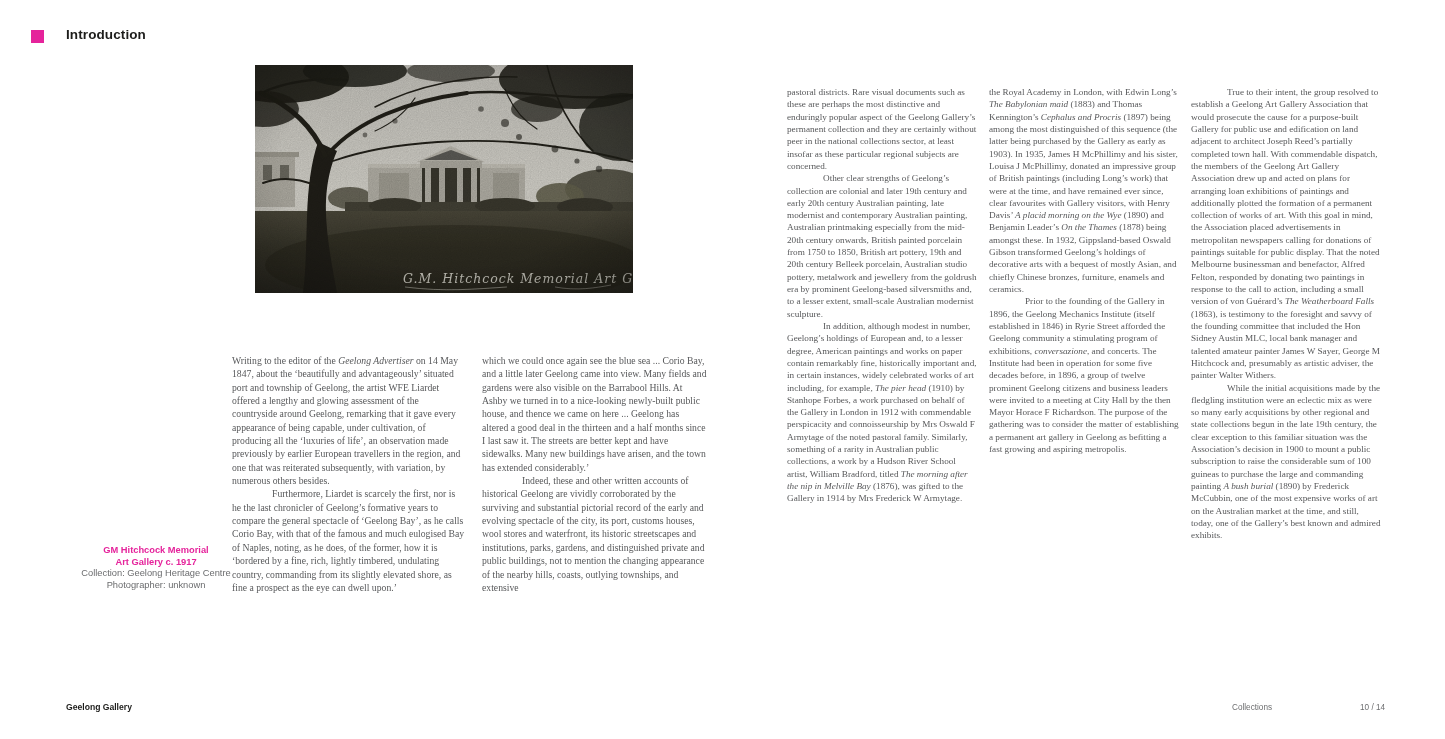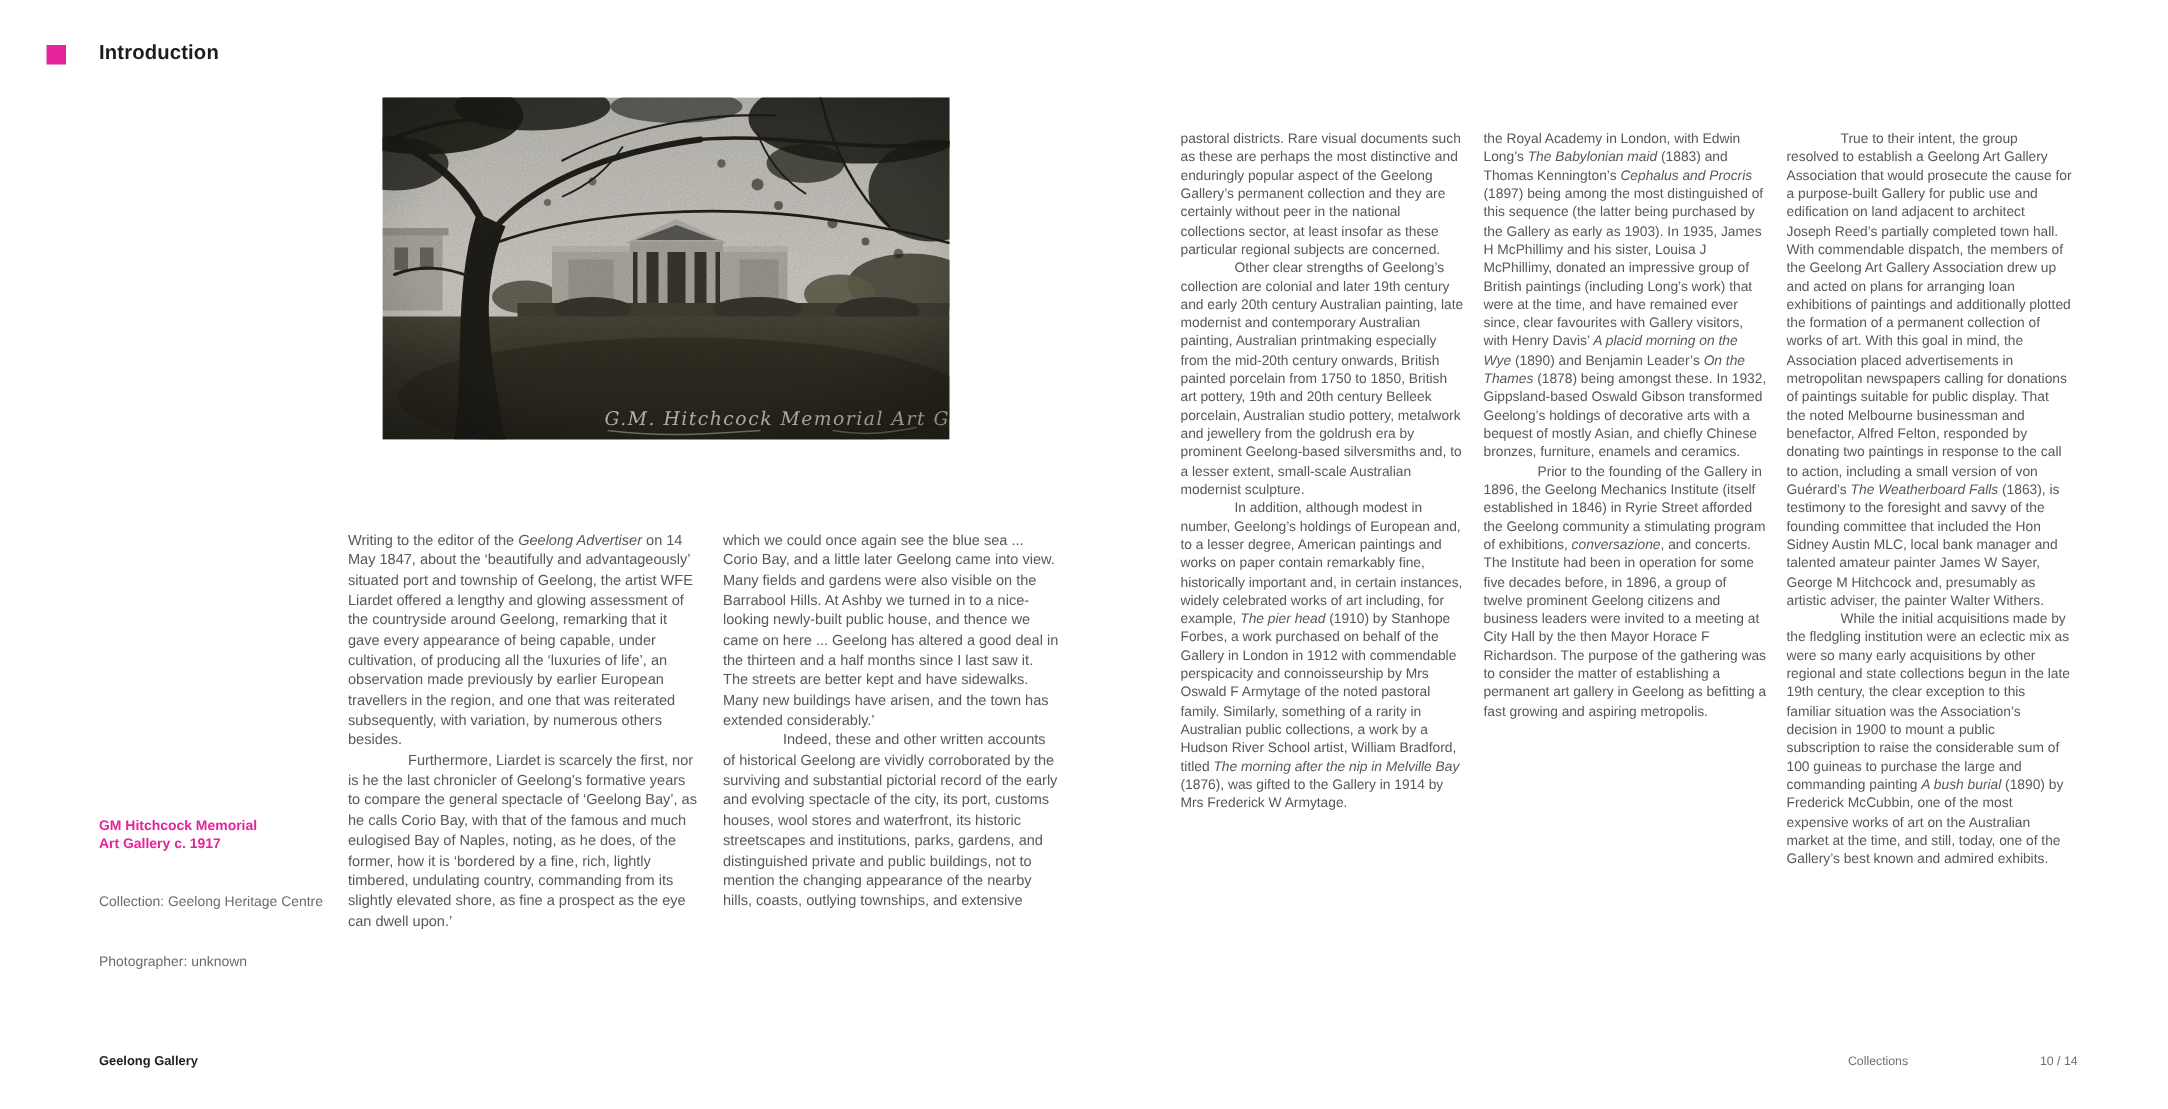--- a/index.html
+++ b/index.html
@@ -2,32 +2,32 @@
 <html><head>
 <meta charset="utf-8">
 <style>
   html,body{margin:0;padding:0;}
   body{
     width:1445px;height:739px;position:relative;overflow:hidden;
     background:#ffffff;
     font-family:"Liberation Sans",sans-serif;
     color:#57585a;
   }
-  .abs{position:absolute;}
+  .abs{position:absolute;text-align:center;}
   
   #accent-square{left:31px;top:30px;width:13px;height:13px;background:#e5239b;}
   #page-title{left:66px;top:27px;font-size:13.5px;font-weight:700;color:#1d1d1b;letter-spacing:.1px;}
   
   #photo{left:255px;top:65px;width:378px;height:228px;line-height:0;}
   
   #figure-caption{left:66px;top:545px;width:180px;font-size:9.3px;line-height:11.6px;}
   .cap-title{color:#e5239b;font-weight:700;}
-  .cap-meta{color:#6b6c6e;margin-top:28px;}
+  .cap-meta{color:#6b6c6e;}
   
-  .col{position:absolute;text-align:left;}
+  .col{position:absolute;text-align:left;font-family:Liberation Serif, serif;}
   .leftcol{top:354px;width:233px;font-size:9.7px;line-height:13.35px;color:#57585a;margin-left:17px;}
   #left-col-1{left:215px;}
   #left-col-2{left:465px;width:225px;}
   .rightcol{top:86px;width:190px;font-size:9.2px;line-height:12.32px;color:#57585a;}
   #right-col-1{left:787px;}
   #right-col-2{left:989px;}
   #right-col-3{left:1191px;}
   .para{margin:0;}
   .leftcol .para.indent{text-indent:40px;}
   .rightcol .para.indent{text-indent:36px;}

